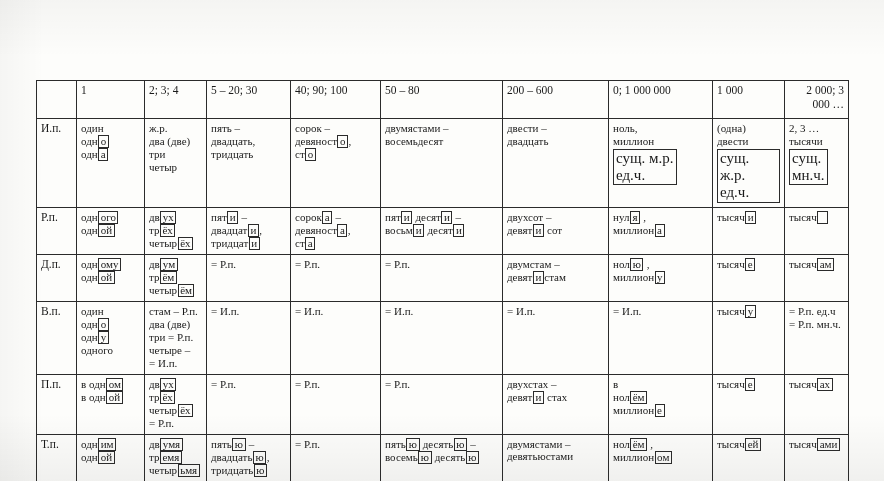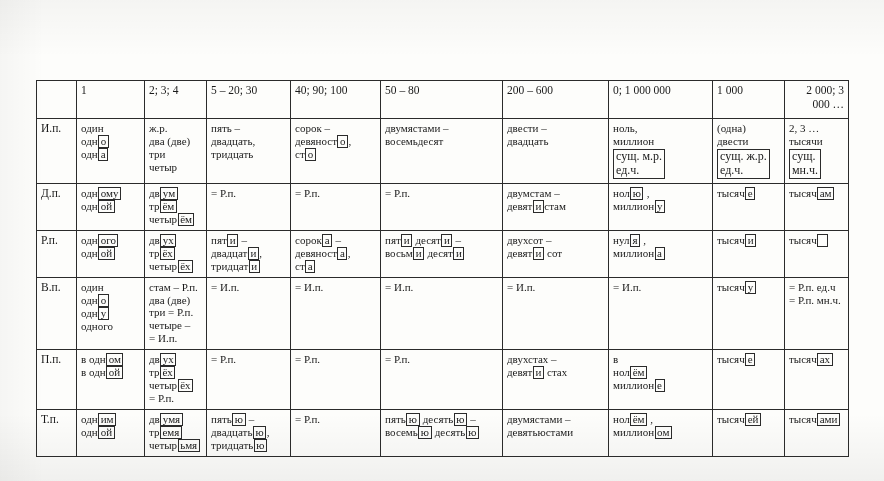--- a/index.html
+++ b/index.html
@@ -83,21 +83,21 @@
   .line { display: block; white-space: nowrap; }
   
   .bx {
     display: inline-block;
     border: 1px solid #2b2b2b;
     padding: 0 1.5px;
     line-height: 1.0;
     margin: 0 0.5px;
   }
   .small {
-    font-size: 12px;
+    font-size: 15px;
     display: inline-block;
     border: 1px solid #2b2b2b;
     padding: 0px 2px;
     margin-top: 1px;
     line-height: 1.15;
   }
   .rowvp td { height: 62px; }
 </style>
 </head>
 <body>
@@ -161,20 +161,60 @@
           </td>
           <td>
             <span class="line">двести –</span>
             <span class="line">двадцать</span>
           </td>
           <td><span class="line">ноль,</span><span class="line">миллион</span><span class="small">сущ. м.р.<br>ед.ч.</span></td>
           <td><span class="line">(одна)</span><span class="line">двести</span><span class="small">сущ. ж.р.<br>ед.ч.</span></td>
           <td><span class="line">2, 3 …</span><span class="line">тысячи</span><span class="small">сущ.<br>мн.ч.</span></td>
         </tr>
         <tr>
+          <td class="casecol">Р.п.</td>
+          <td>
+            <span class="line">одн<span class="bx">ого</span></span>
+            <span class="line">одн<span class="bx">ой</span></span>
+          </td>
+          <td>
+            <span class="line">дв<span class="bx">ух</span></span>
+            <span class="line">тр<span class="bx">ёх</span></span>
+            <span class="line">четыр<span class="bx">ёх</span></span>
+          </td>
+          <td>
+            <span class="line">пят<span class="bx">и</span> –</span>
+            <span class="line">двадцат<span class="bx">и</span>,</span>
+            <span class="line">тридцат<span class="bx">и</span></span>
+          </td>
+          <td>
+            <span class="line">сорок<span class="bx">а</span> –</span>
+            <span class="line">девяност<span class="bx">а</span>,</span>
+            <span class="line">ст<span class="bx">а</span></span>
+          </td>
+          <td>
+            <span class="line">пят<span class="bx">и</span> десят<span class="bx">и</span> –</span>
+            <span class="line">восьм<span class="bx">и</span> десят<span class="bx">и</span></span>
+          </td>
+          <td>
+            <span class="line">двухсот –</span>
+            <span class="line">девят<span class="bx">и</span> сот</span>
+          </td>
+          <td>
+            <span class="line">нул<span class="bx">я</span> ,</span>
+            <span class="line">миллион<span class="bx">а</span></span>
+          </td>
+          <td>
+            <span class="line">тысяч<span class="bx">и</span></span>
+          </td>
+          <td>
+            <span class="line">тысяч<span class="bx">&nbsp;&nbsp;</span></span>
+          </td>
+        </tr>
+        <tr>
           <td class="casecol">Д.п.</td>
           <td>
             <span class="line">одн<span class="bx">ому</span></span>
             <span class="line">одн<span class="bx">ой</span></span>
           </td>
           <td>
             <span class="line">дв<span class="bx">ум</span></span>
             <span class="line">тр<span class="bx">ём</span></span>
             <span class="line">четыр<span class="bx">ём</span></span>
           </td>
@@ -193,60 +233,20 @@
           </td>
           <td>
             <span class="line">нол<span class="bx">ю</span> ,</span>
             <span class="line">миллион<span class="bx">у</span></span>
           </td>
           <td>
             <span class="line">тысяч<span class="bx">е</span></span>
           </td>
           <td>
             <span class="line">тысяч<span class="bx">ам</span></span>
-          </td>
-        </tr>
-        <tr>
-          <td class="casecol">Р.п.</td>
-          <td>
-            <span class="line">одн<span class="bx">ого</span></span>
-            <span class="line">одн<span class="bx">ой</span></span>
-          </td>
-          <td>
-            <span class="line">дв<span class="bx">ух</span></span>
-            <span class="line">тр<span class="bx">ёх</span></span>
-            <span class="line">четыр<span class="bx">ёх</span></span>
-          </td>
-          <td>
-            <span class="line">пят<span class="bx">и</span> –</span>
-            <span class="line">двадцат<span class="bx">и</span>,</span>
-            <span class="line">тридцат<span class="bx">и</span></span>
-          </td>
-          <td>
-            <span class="line">сорок<span class="bx">а</span> –</span>
-            <span class="line">девяност<span class="bx">а</span>,</span>
-            <span class="line">ст<span class="bx">а</span></span>
-          </td>
-          <td>
-            <span class="line">пят<span class="bx">и</span> десят<span class="bx">и</span> –</span>
-            <span class="line">восьм<span class="bx">и</span> десят<span class="bx">и</span></span>
-          </td>
-          <td>
-            <span class="line">двухсот –</span>
-            <span class="line">девят<span class="bx">и</span> сот</span>
-          </td>
-          <td>
-            <span class="line">нул<span class="bx">я</span> ,</span>
-            <span class="line">миллион<span class="bx">а</span></span>
-          </td>
-          <td>
-            <span class="line">тысяч<span class="bx">и</span></span>
-          </td>
-          <td>
-            <span class="line">тысяч<span class="bx">&nbsp;&nbsp;</span></span>
           </td>
         </tr>
         <tr class="rowvp">
           <td class="casecol">В.п.</td>
           <td>
             <span class="line">один</span>
             <span class="line">одн<span class="bx">о</span></span>
             <span class="line">одн<span class="bx">у</span></span>
             <span class="line">одного</span>
           </td>

